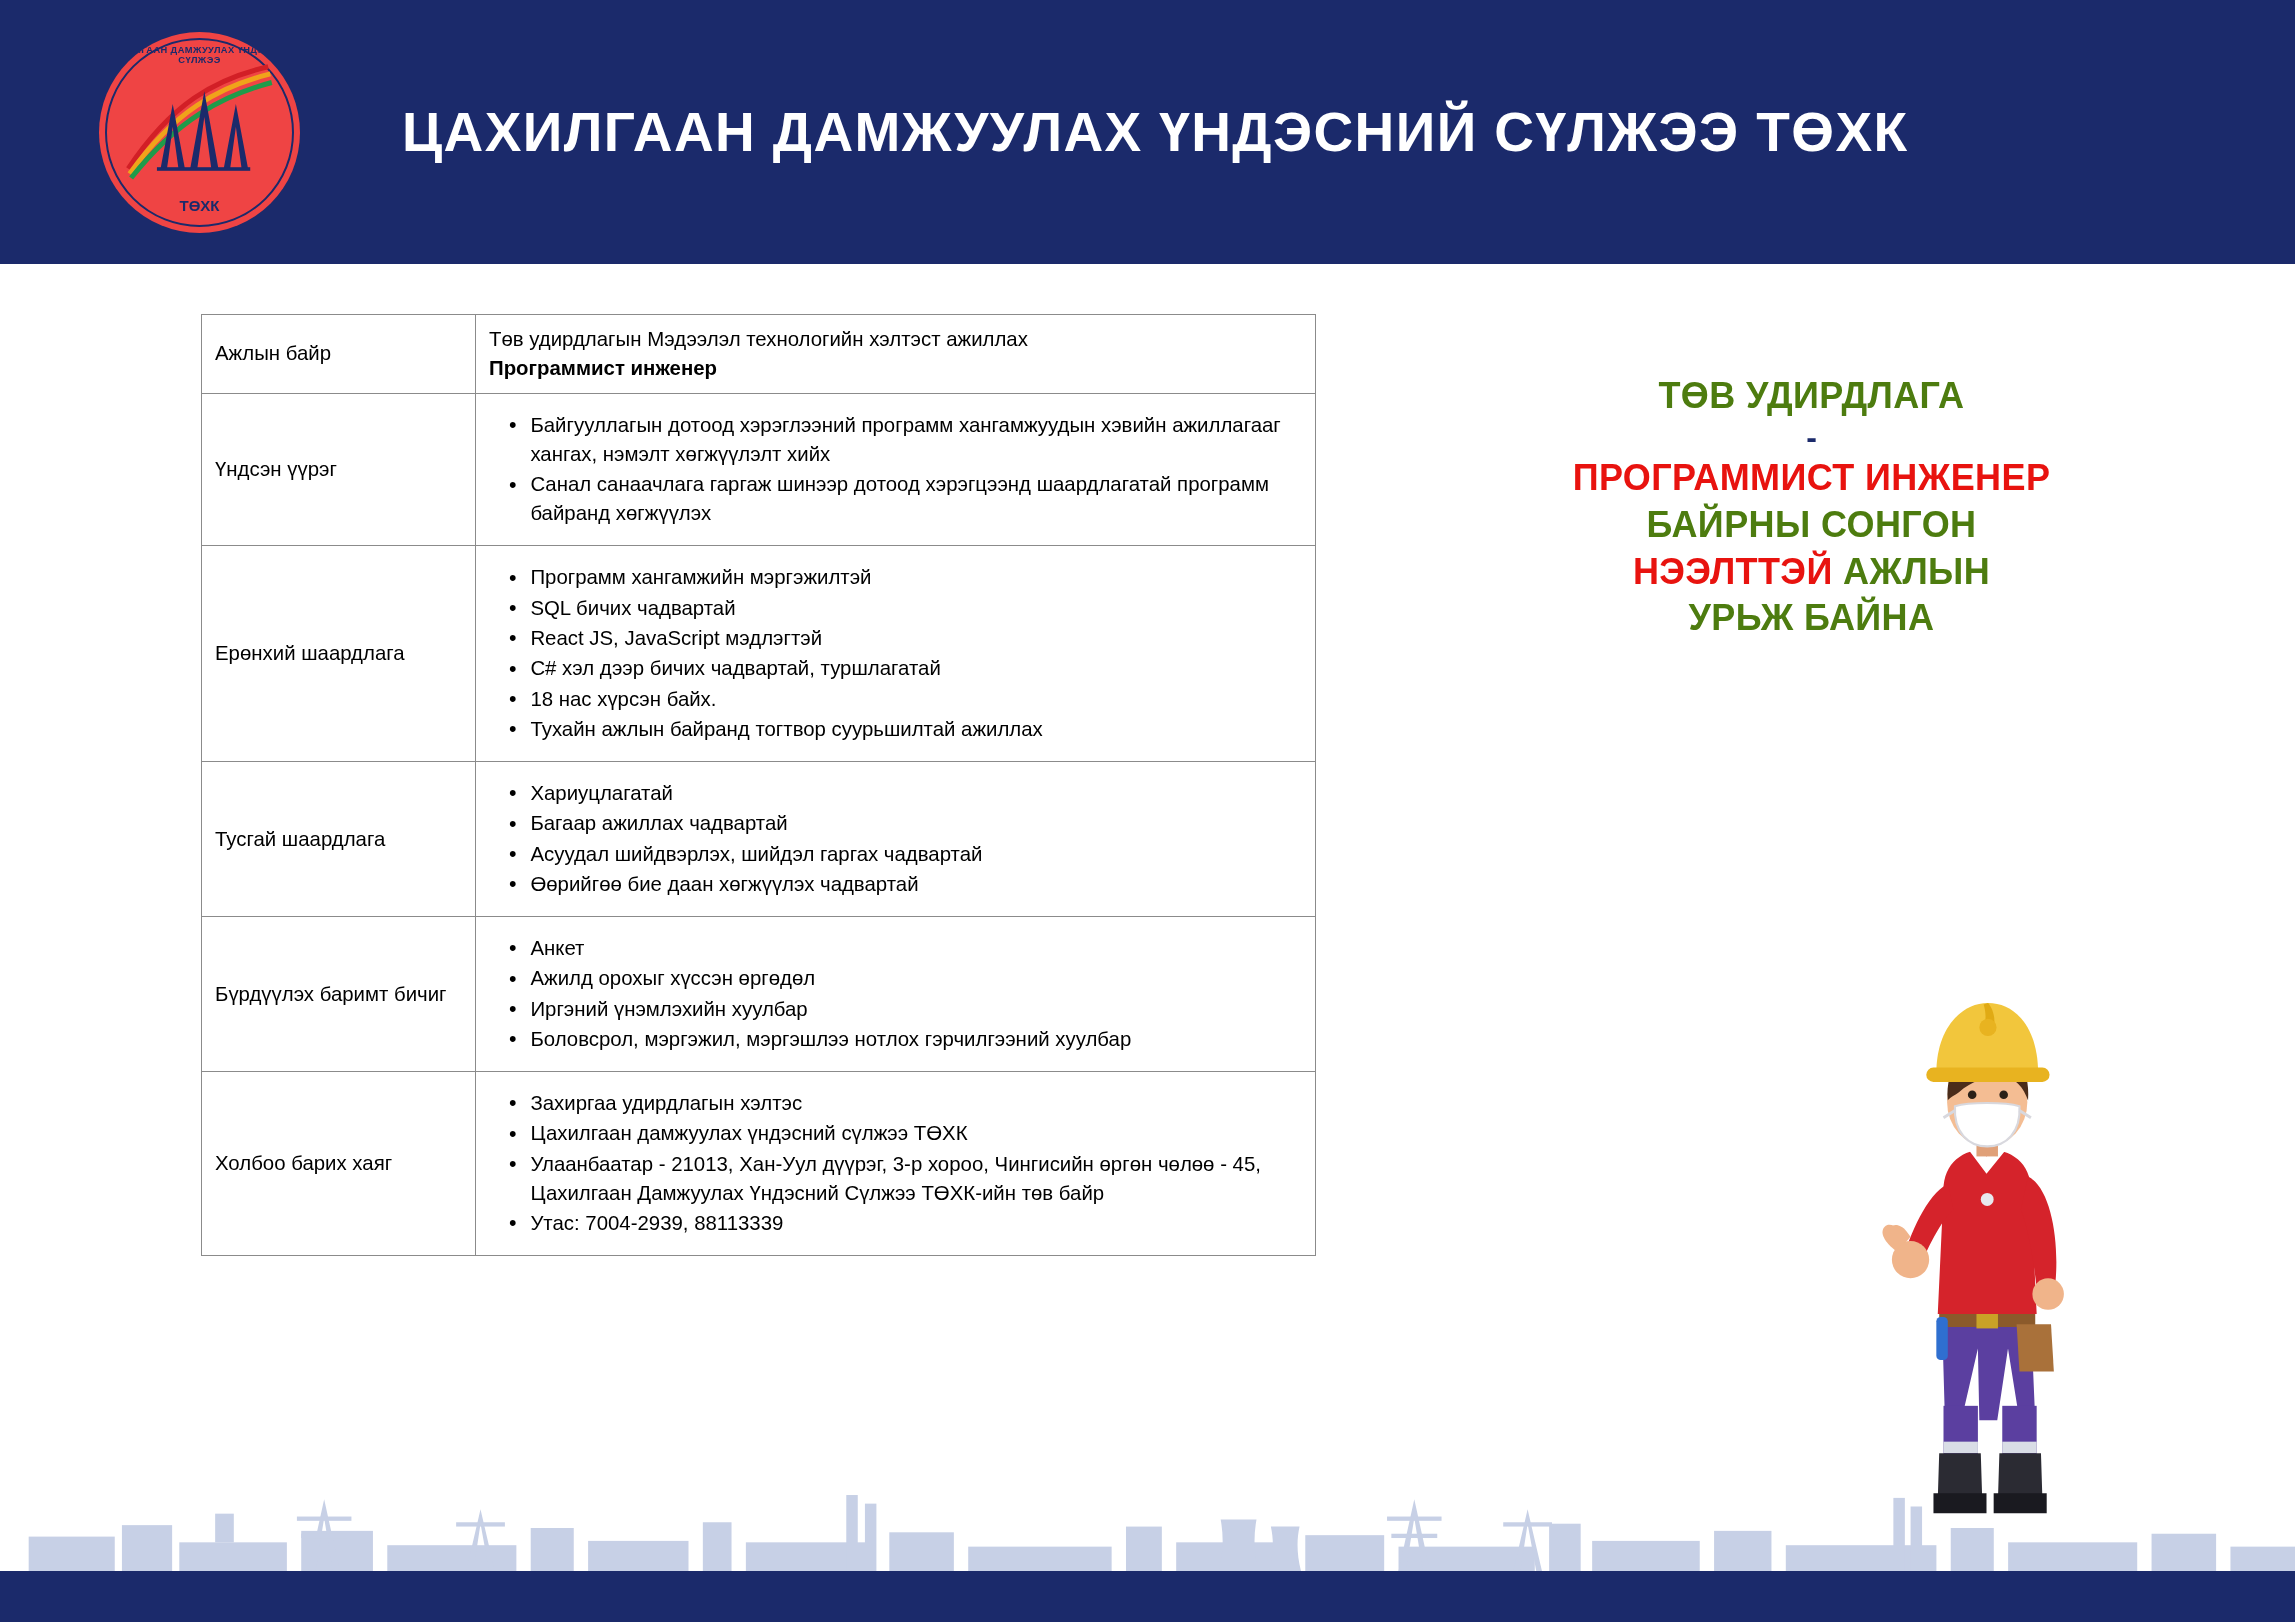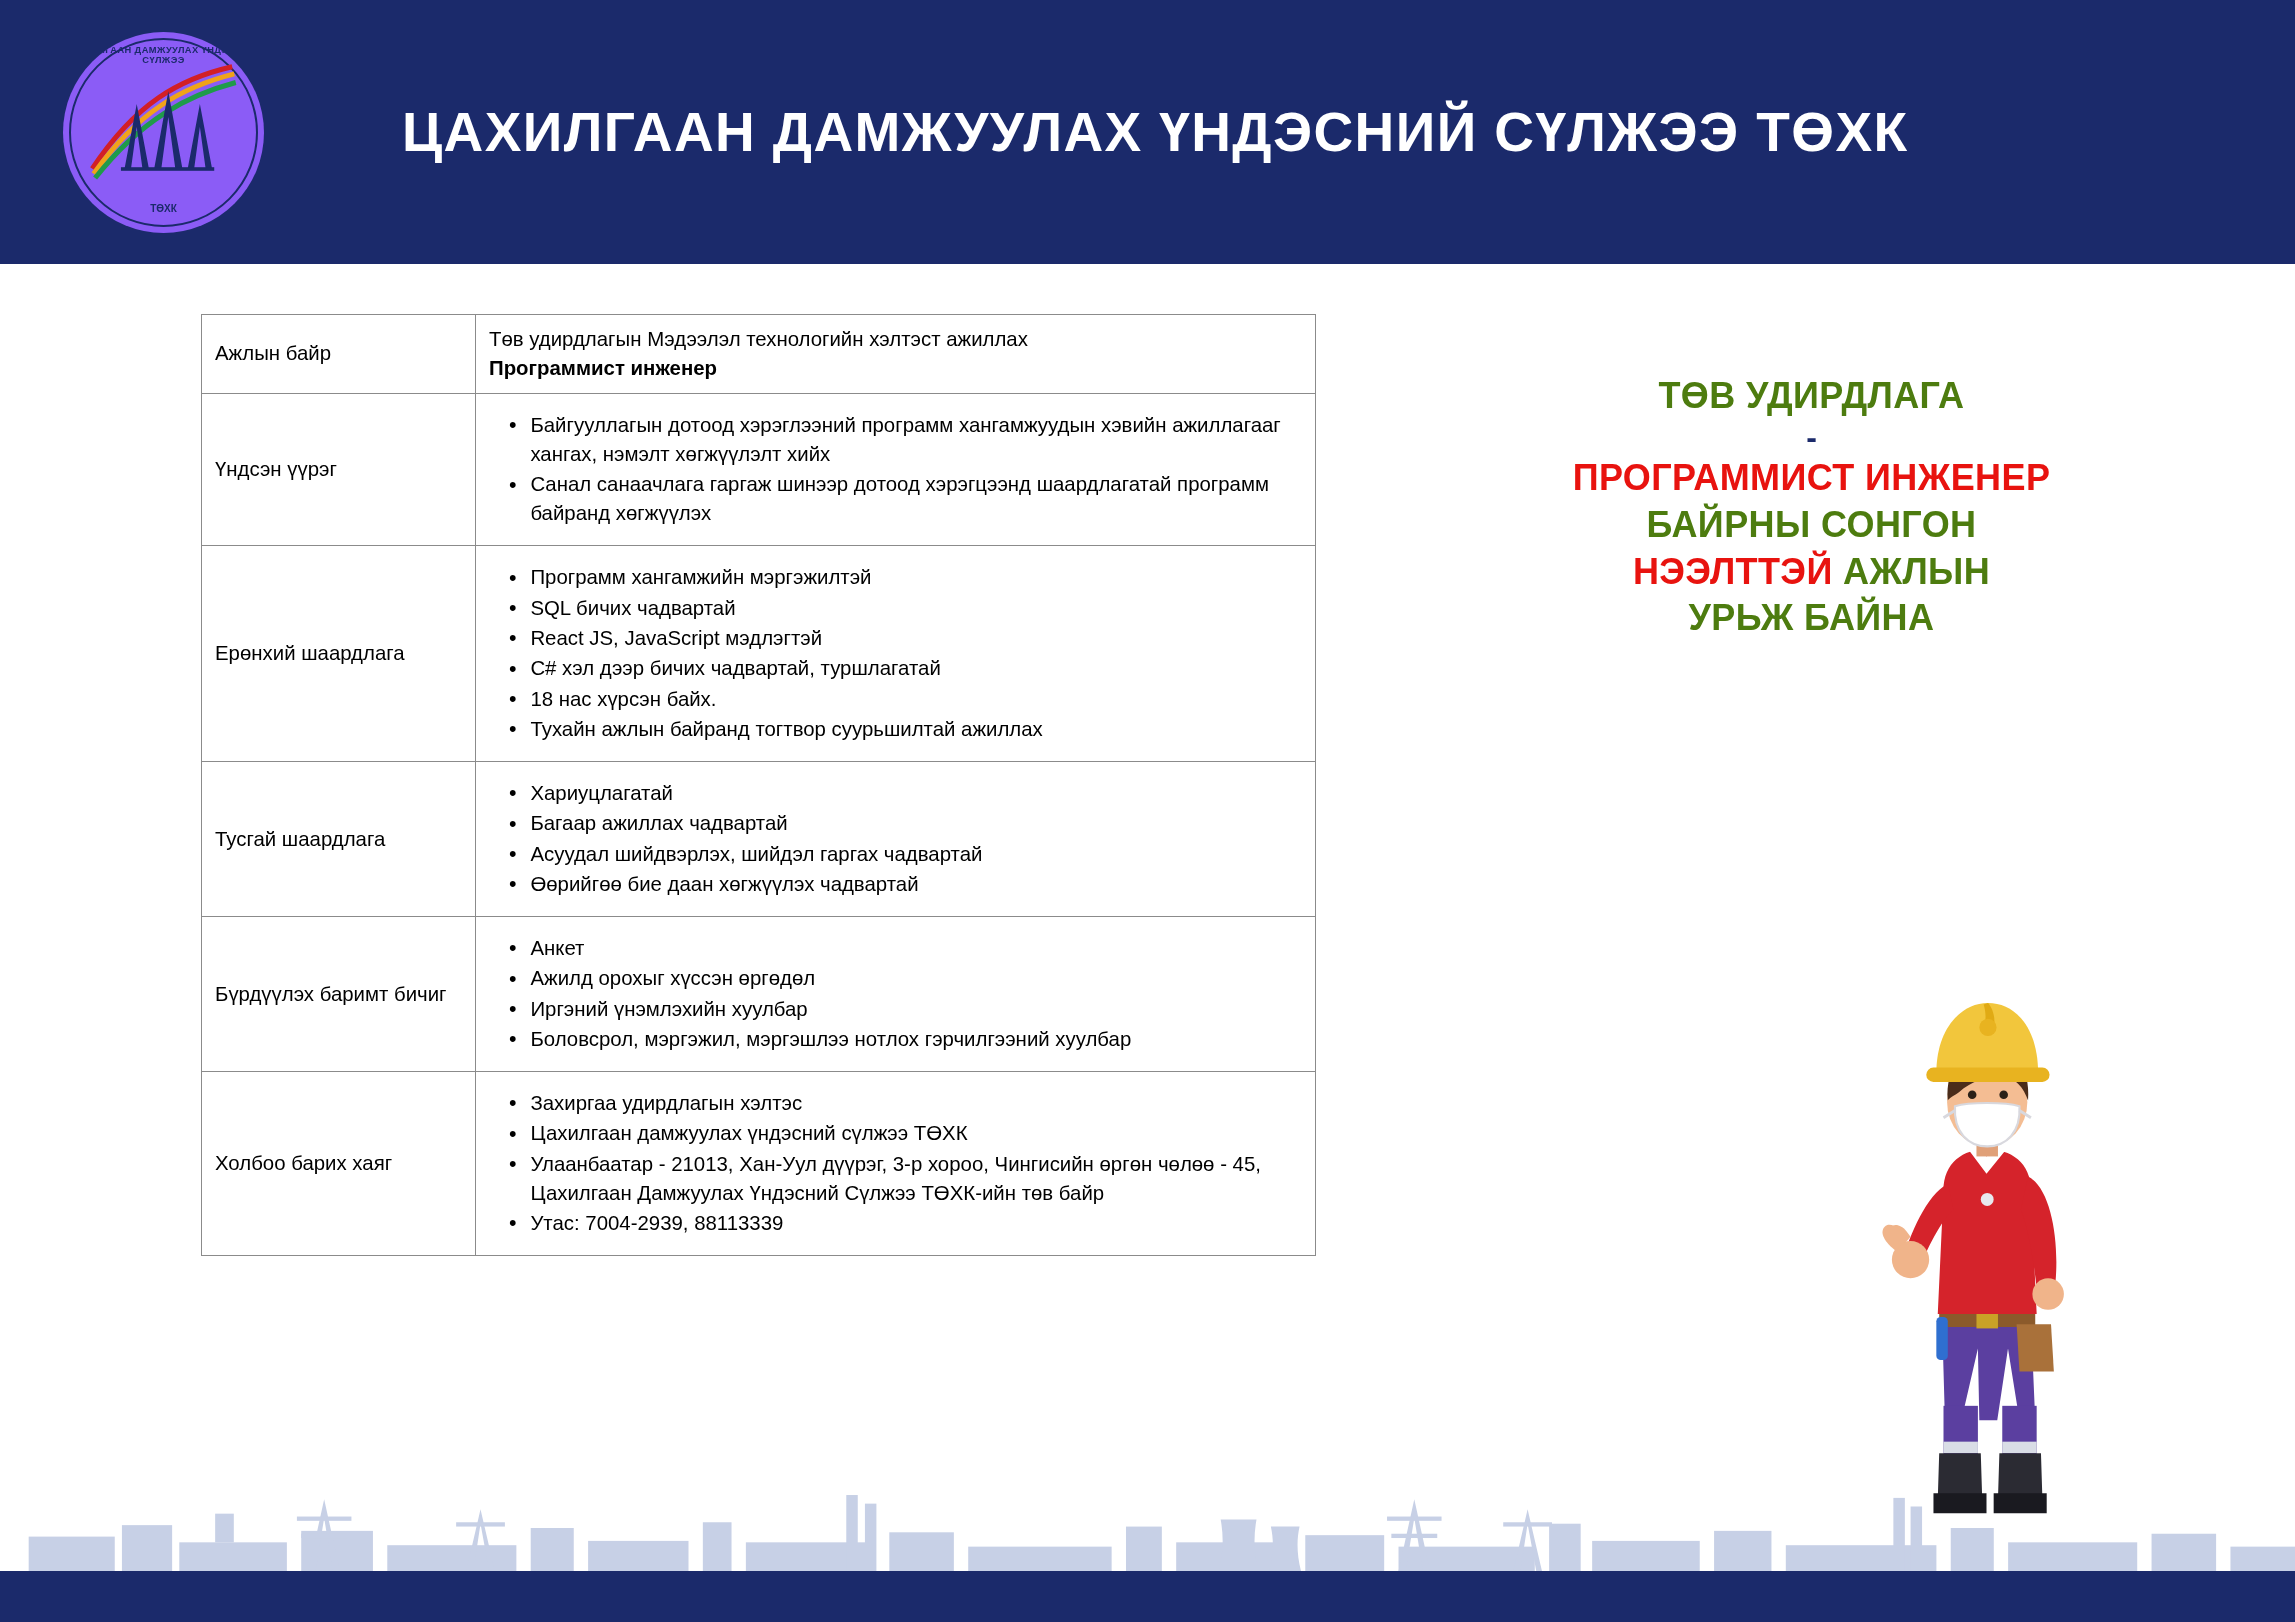--- a/index.html
+++ b/index.html
@@ -29,23 +29,24 @@
     position: absolute;
     left: 63px;
     top: 32px;
     width: 201px;
     height: 201px;
   }
   .logo-circle {
     width: 201px;
     height: 201px;
     border-radius: 50%;
-    background: #8b5cf6;
+    background: #ef4444;
     position: relative;
     overflow: hidden;
+    margin-left: 36px;
   }
   .logo-ring {
     position: absolute;
     inset: 5.7px;
     border-radius: 50%;
     border: 2.2px solid #1b2a6b;
   }
   .logo-txt-top {
     position: absolute;
     top: 13px;
@@ -56,21 +57,21 @@
     color: #1b2a6b;
     letter-spacing: 0.4px;
     font-weight: bold;
   }
   .logo-txt-bot {
     position: absolute;
     bottom: 18.7px;
     left: 0;
     width: 100%;
     text-align: center;
-    font-size: 10px;
+    font-size: 15px;
     color: #1b2a6b;
     font-weight: bold;
   }
   .logo-svg {
     position: absolute;
     left: 21.5px;
     top: 29px;
   }
 
   .header-title {

